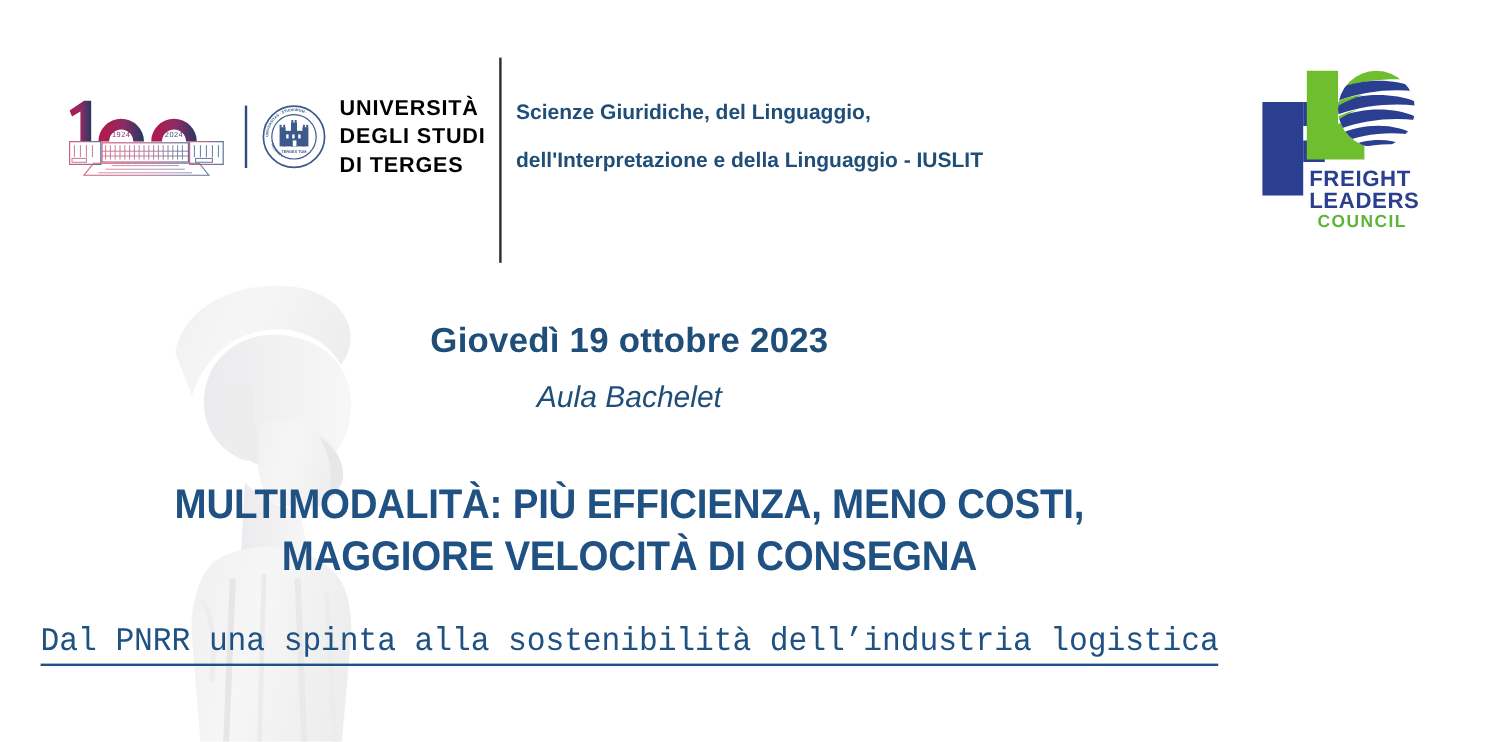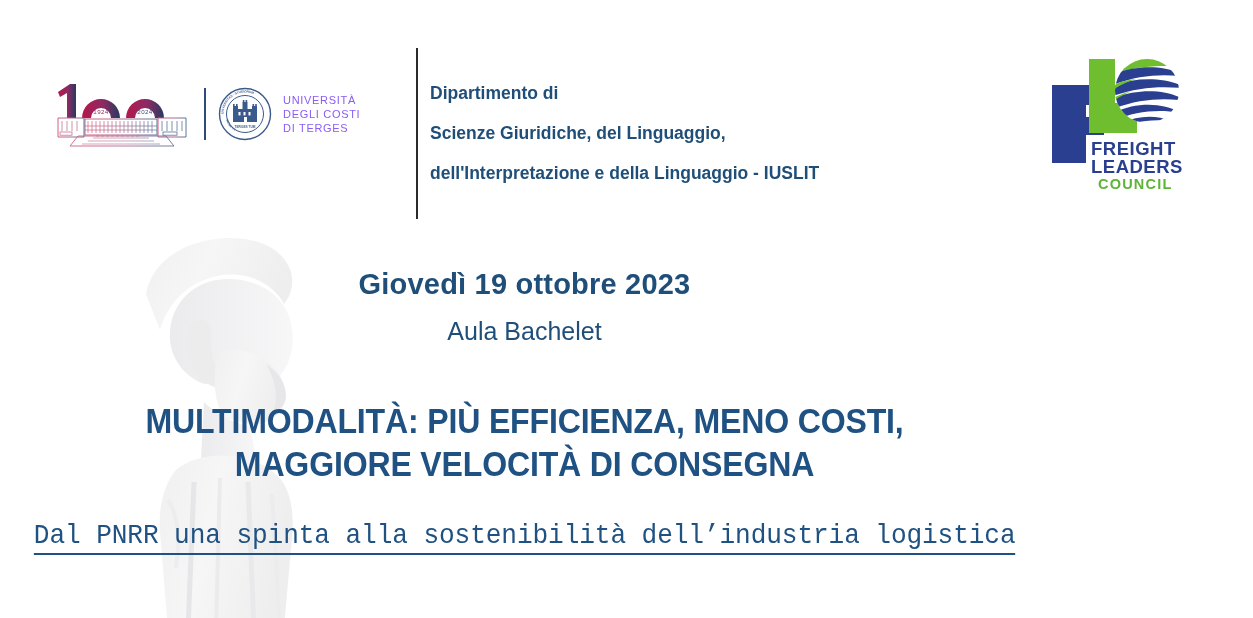--- a/index.html
+++ b/index.html
@@ -47,23 +47,23 @@
   .logo100 { width: 148px; height: 72px; display:block; }
   .logo-sep {
     width: 2px;
     height: 52px;
     background: #2e4a7d;
     margin: 0 12px 0 8px;
   }
   .seal { width: 54px; height: 54px; display:block; }
   .uni-name {
     margin-left: 11px;
-    color: #8b5cf6;
-    font-weight: normal;
-    font-size: 11px;
+    color: #000000;
+    font-weight: bold;
+    font-size: 18px;
     line-height: 1.28;
     letter-spacing: 0.7px;
   }
 
   .vdivider {
     position: absolute;
     left: 416px;
     top: 48px;
     width: 1.5px;
     height: 171px;
@@ -101,20 +101,21 @@
   .event-date {
     color: #1f4e79;
     font-weight: bold;
     font-size: 29px;
     letter-spacing: 0.2px;
     margin: 0;
     padding-top: 18px;
   }
   .event-room {
     color: #1f4e79;
+    font-style: italic;
     font-size: 25px;
     margin: 0;
     padding-top: 16px;
   }
   .headline {
     color: #1f5182;
     font-weight: bold;
     font-size: 34.5px;
     line-height: 43px;
     letter-spacing: -0.2px;
@@ -267,29 +268,28 @@
         <text><textPath href="#topArc">UNIVERSITAS · STUDIORUM ·</textPath></text>
         <text><textPath href="#botArc">· MCMXXIV ·</textPath></text>
       </g>
       <path id="topArc" d="M5.5 27 A21.5 21.5 0 0 1 48.5 27" fill="none"></path>
       <path id="botArc" d="M7.5 31 A20 20 0 0 0 46.5 31" fill="none"></path>
       <text x="27" y="40.5" text-anchor="middle" font-family="'Liberation Sans', sans-serif" font-size="3.2" fill="#3b5a8c" font-weight="bold">TERGES TUM</text>
     </svg>
 
     <div class="uni-name">
       <div>UNIVERSITÀ</div>
-      <div>DEGLI COSTI</div>
+      <div>DEGLI STUDI</div>
       <div>DI TERGES</div>
     </div>
   </div>
 
   <div class="vdivider"></div>
 
   <div class="dept">
-    <div>Dipartimento di</div>
     <div>Scienze Giuridiche, del Linguaggio,</div>
     <div>dell'Interpretazione e della Linguaggio - IUSLIT</div>
   </div>
 
   <svg class="flc-logo" viewBox="0 0 150 150">
 
     <path d="M6 30 h34 v78 h-34 z" fill="#2a3f8f"></path>
     <path d="M40 30 h22 v20 h-22 z" fill="#2a3f8f"></path>
     <path d="M40 62 h18 v18 h-18 z" fill="#2a3f8f"></path>
 

